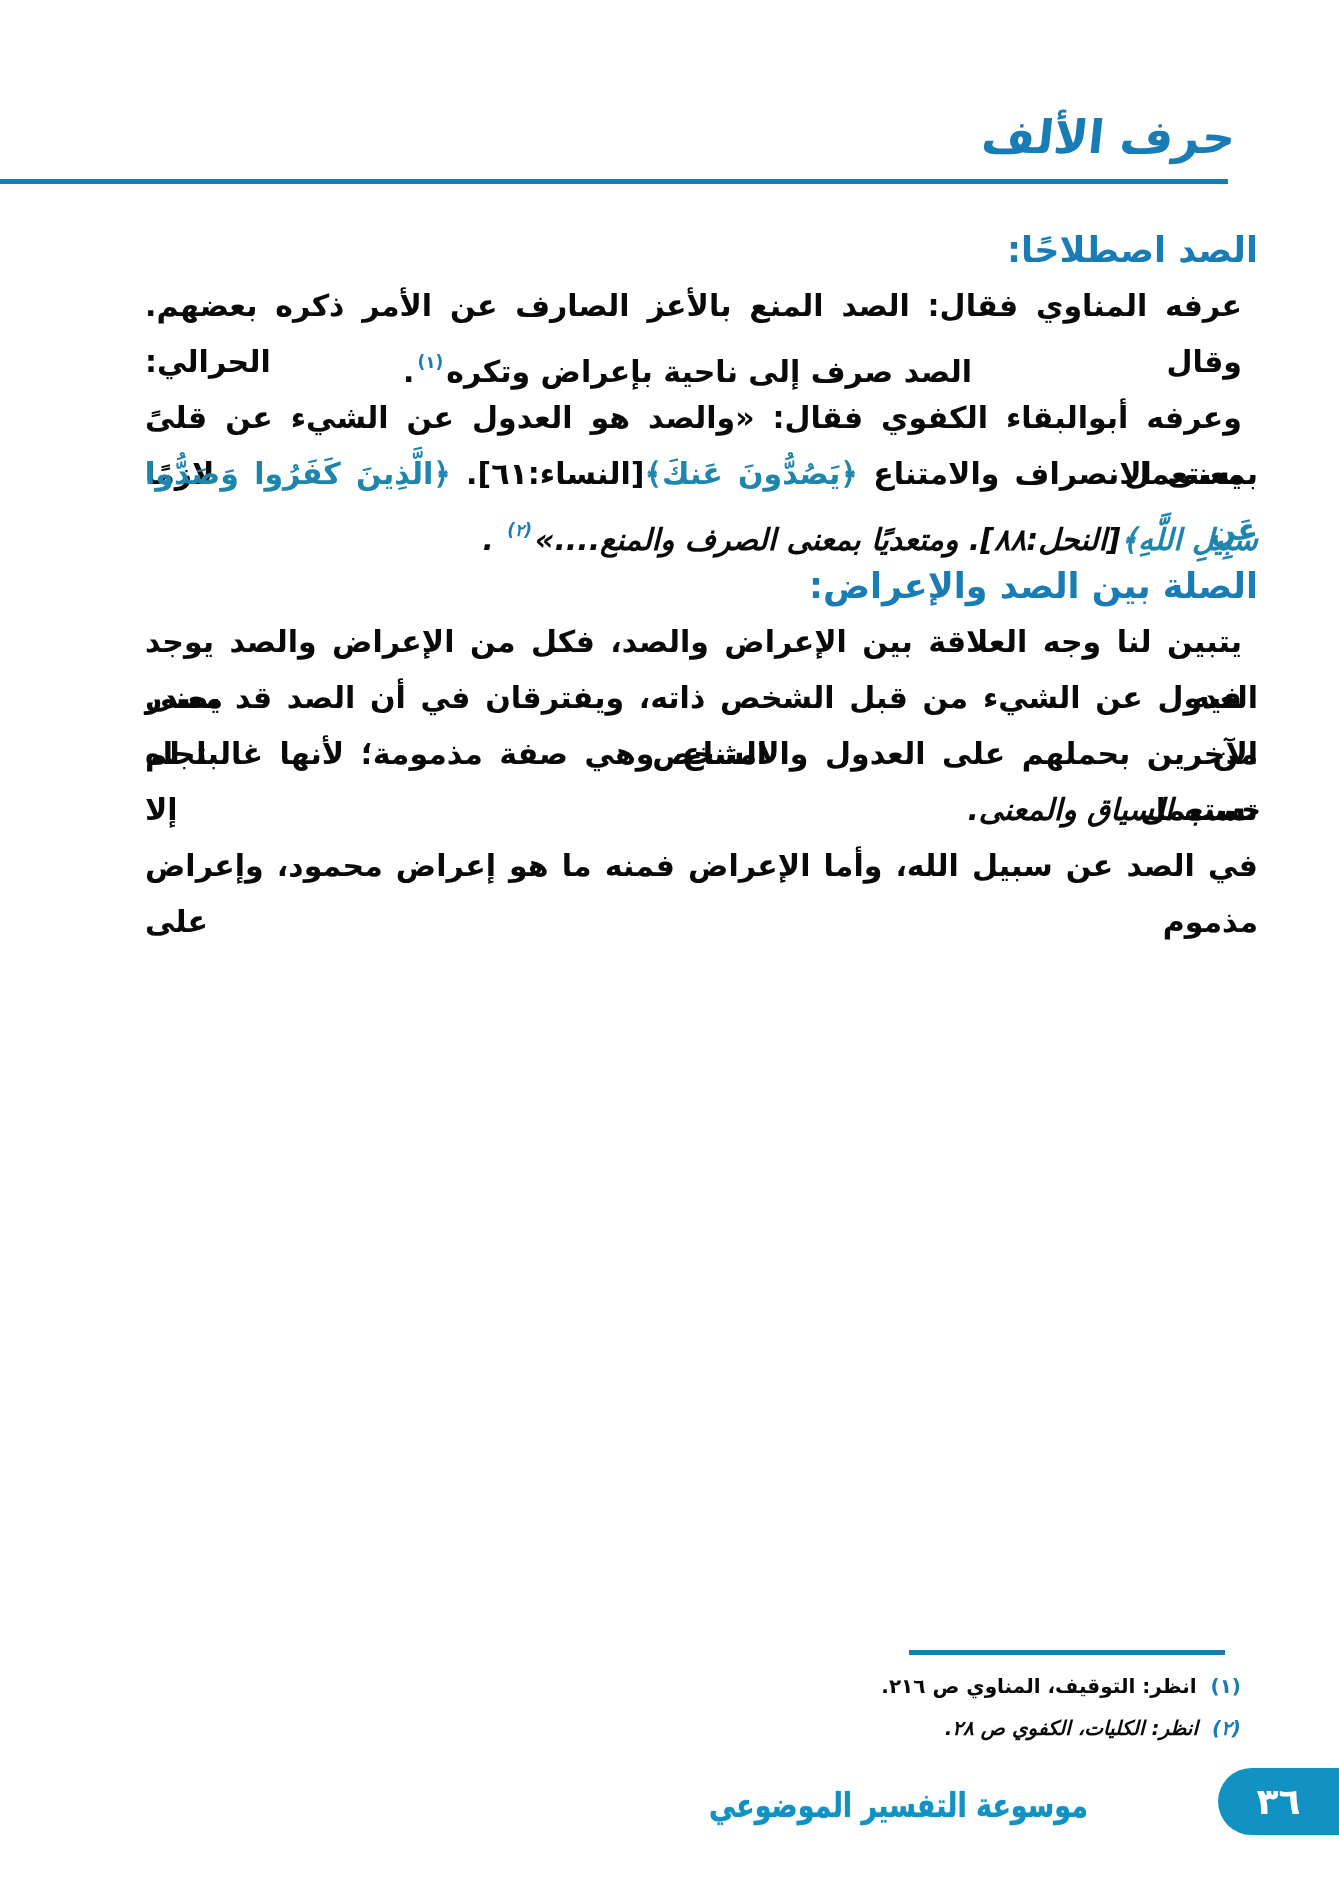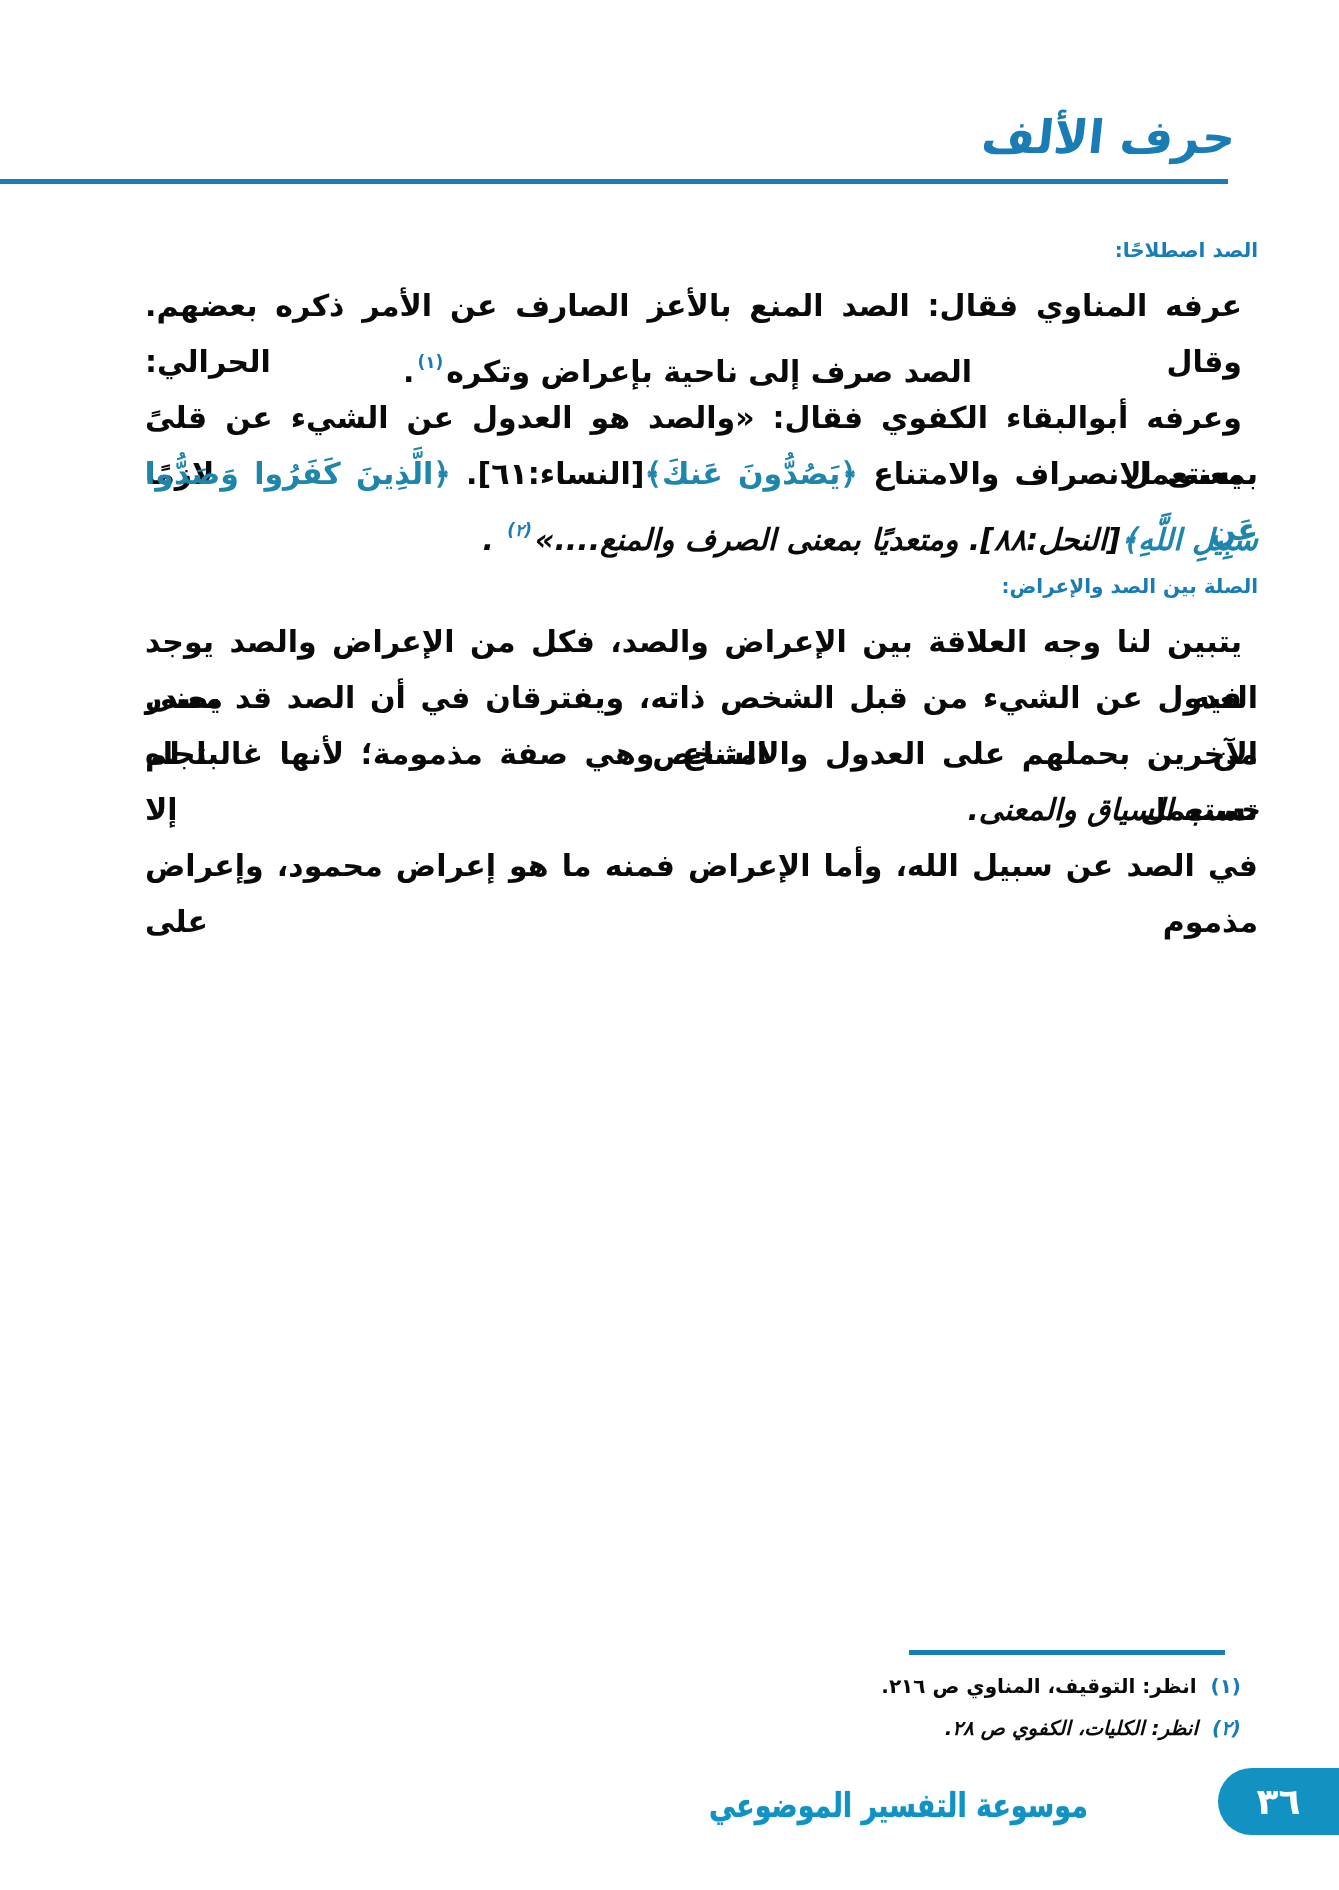--- a/index.html
+++ b/index.html
@@ -41,21 +41,21 @@
     font-size:30px;font-weight:bold;
     white-space:normal;
   }
   .row.just{text-align:justify;text-align-last:justify;text-justify:inter-word;}
   .row.right{text-align:right;font-style:italic;}
   .row.indent{padding-right:16px;}
   .row.pullin{padding-left:258px;text-align:left;}
   .row.pullin .inner{direction:rtl;display:inline-block;}
   .blue-heading{
     height:56px;line-height:56px;
-    font-size:20px;font-weight:bold;
+    font-size:35px;font-weight:bold;
     color:var(--accent);
   }
   .quran{color:var(--quran);}
   .vref{font-size:30px;font-weight:bold;color:var(--ink);}
   .note-ref{
     font-size:17px;font-weight:bold;
     color:var(--accent);
     vertical-align:14px;
     margin:0 3px;
   }

